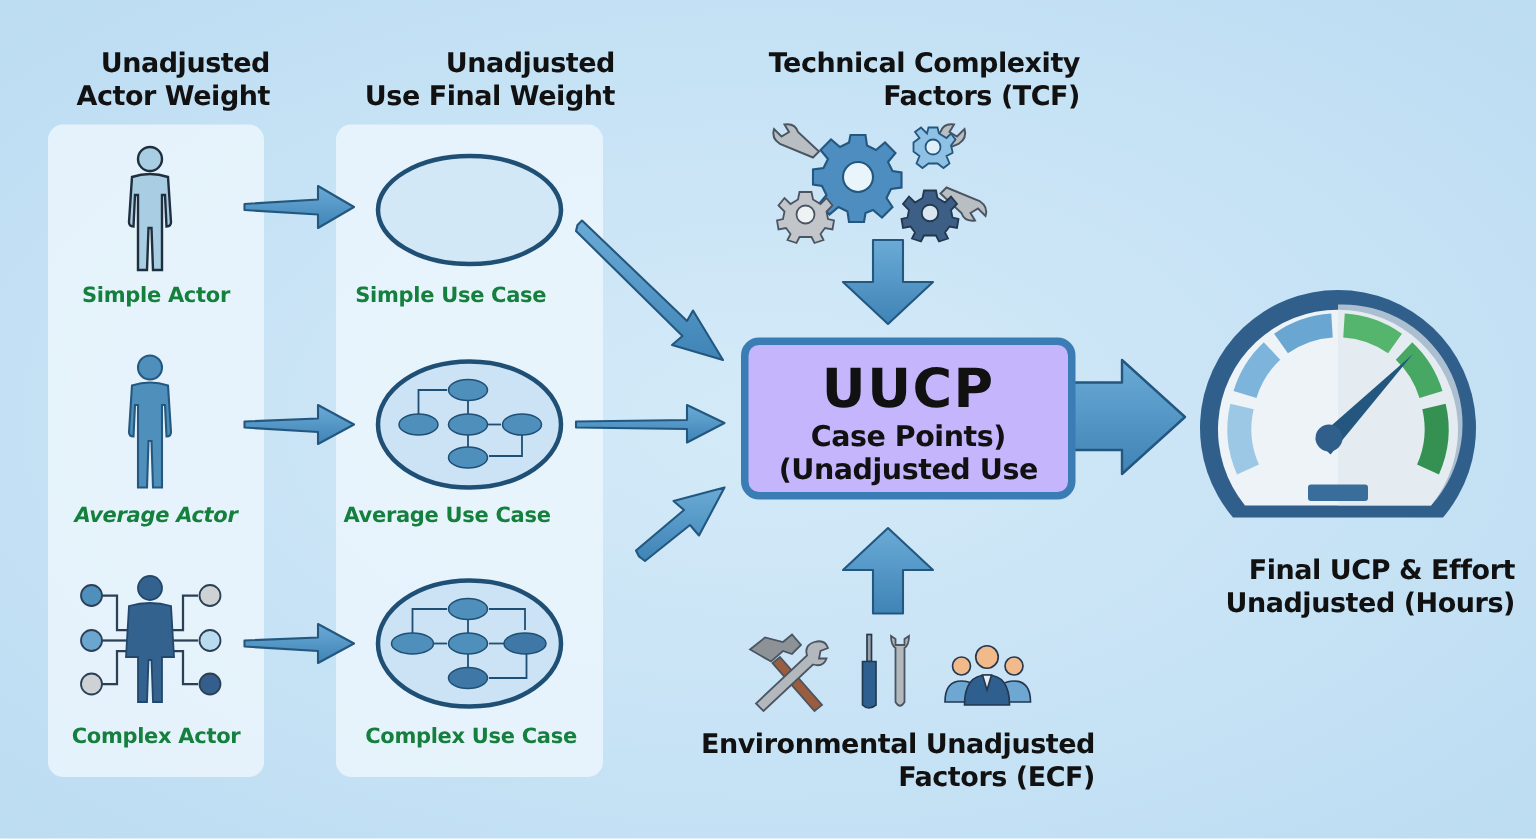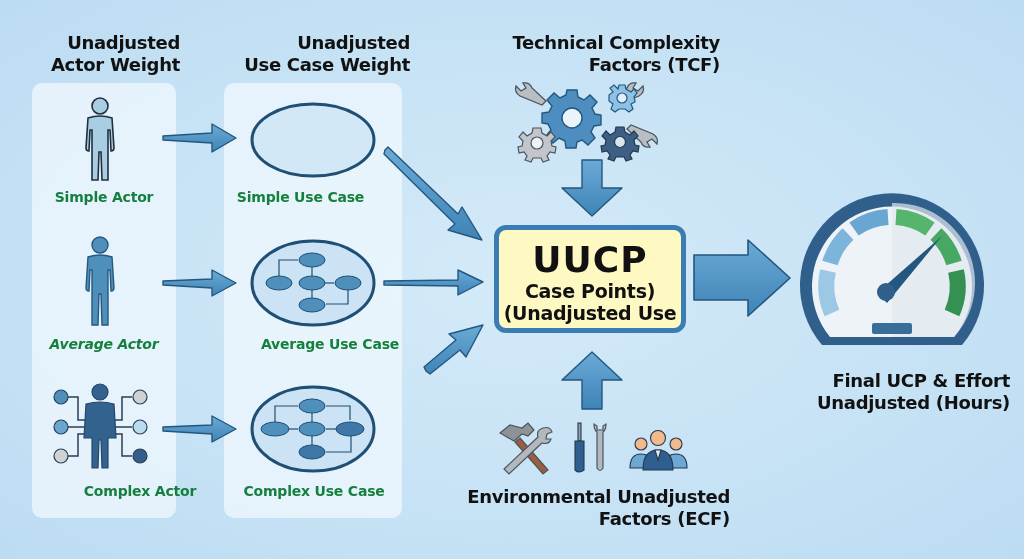--- a/index.html
+++ b/index.html
@@ -7,48 +7,48 @@
     width:1024px; height:559px; overflow:hidden; position:relative;
     background: radial-gradient(ellipse at 50% 50%, #d4eaf8 0%, #c6e2f5 60%, #bcdcf2 100%);
     font-family: "DejaVu Sans", sans-serif; color:#111;
   }
   .abs { position:absolute; }
   .heading { font-weight:bold; font-size:18px; line-height:22px; text-align:right; color:#111; letter-spacing:-0.3px; }
   .panel { position:absolute; background:rgba(240,248,253,0.75); border-radius:10px; }
   .label { position:absolute; font-weight:bold; font-size:14px; text-align:center; color:#15803d; letter-spacing:-0.2px; }
   svg.overlay { position:absolute; left:0; top:0; }
   .uucp-box {
-    position:absolute; left:494px; top:225px; width:192px; height:108px;
-    background:#fef9c3; border:5px solid #3a7db4; border-radius:12px; box-sizing:border-box;
+    position:absolute; left:494px; top:225px; width:223px; height:108px;
+    background:#c4b5fd; border:5px solid #3a7db4; border-radius:12px; box-sizing:border-box;
     text-align:center;
   }
   .uucp-title { font-weight:bold; font-size:36px; line-height:40px; margin-top:10px; letter-spacing:1px; }
   .uucp-sub { font-size:19px; line-height:22px; font-weight:bold; letter-spacing:-0.3px; }
 </style>
 </head>
 <body>
 
 <div class="abs heading" style="left:20px; top:32px; width:160px;">
   <div>Unadjusted</div>
   <div>Actor Weight</div>
 </div>
 <div class="abs heading" style="left:220px; top:32px; width:190px;">
   <div>Unadjusted</div>
-  <div>Use Case Weight</div>
+  <div>Use Final Weight</div>
 </div>
 
 <div class="panel" style="left:32px; top:83px; width:144px; height:435px;"></div>
 <div class="panel" style="left:224px; top:83px; width:178px; height:435px;"></div>
 
 <div class="label" style="left:32px; top:189px; width:144px;">Simple Actor</div>
 <div class="label" style="left:32px; top:336px; width:144px;font-style:italic;">Average Actor</div>
-<div class="label" style="left:32px; top:483px; width:144px;padding-left:36px;">Complex Actor</div>
+<div class="label" style="left:32px; top:483px; width:144px;">Complex Actor</div>
 
 <div class="label" style="left:224px; top:189px; width:153px;">Simple Use Case</div>
-<div class="label" style="left:224px; top:336px; width:148px;margin-left:32px;">Average Use Case</div>
+<div class="label" style="left:224px; top:336px; width:148px;">Average Use Case</div>
 <div class="label" style="left:224px; top:483px; width:180px;">Complex Use Case</div>
 
 <div class="abs heading" style="left:460px; top:32px; width:260px;">
   <div>Technical Complexity</div>
   <div>Factors (TCF)</div>
 </div>
 
 <div class="abs heading" style="left:450px; top:486px; width:280px;">
   <div>Environmental Unadjusted</div>
   <div>Factors (ECF)</div>

